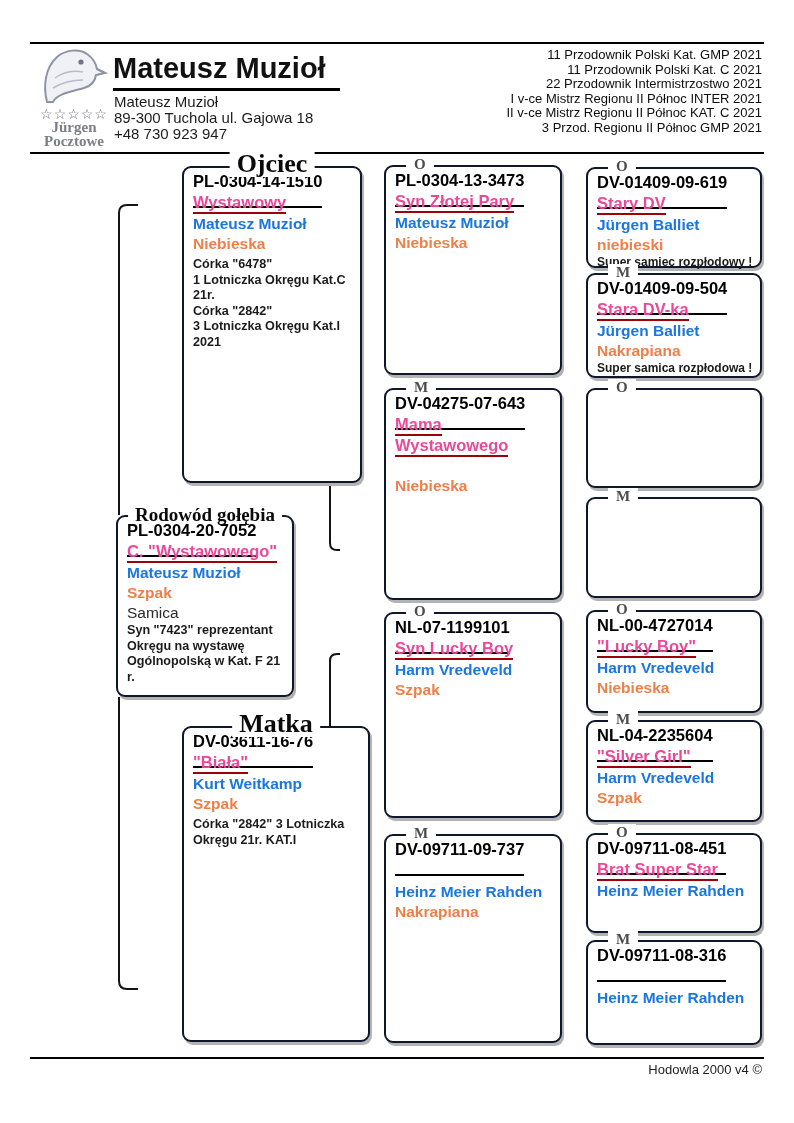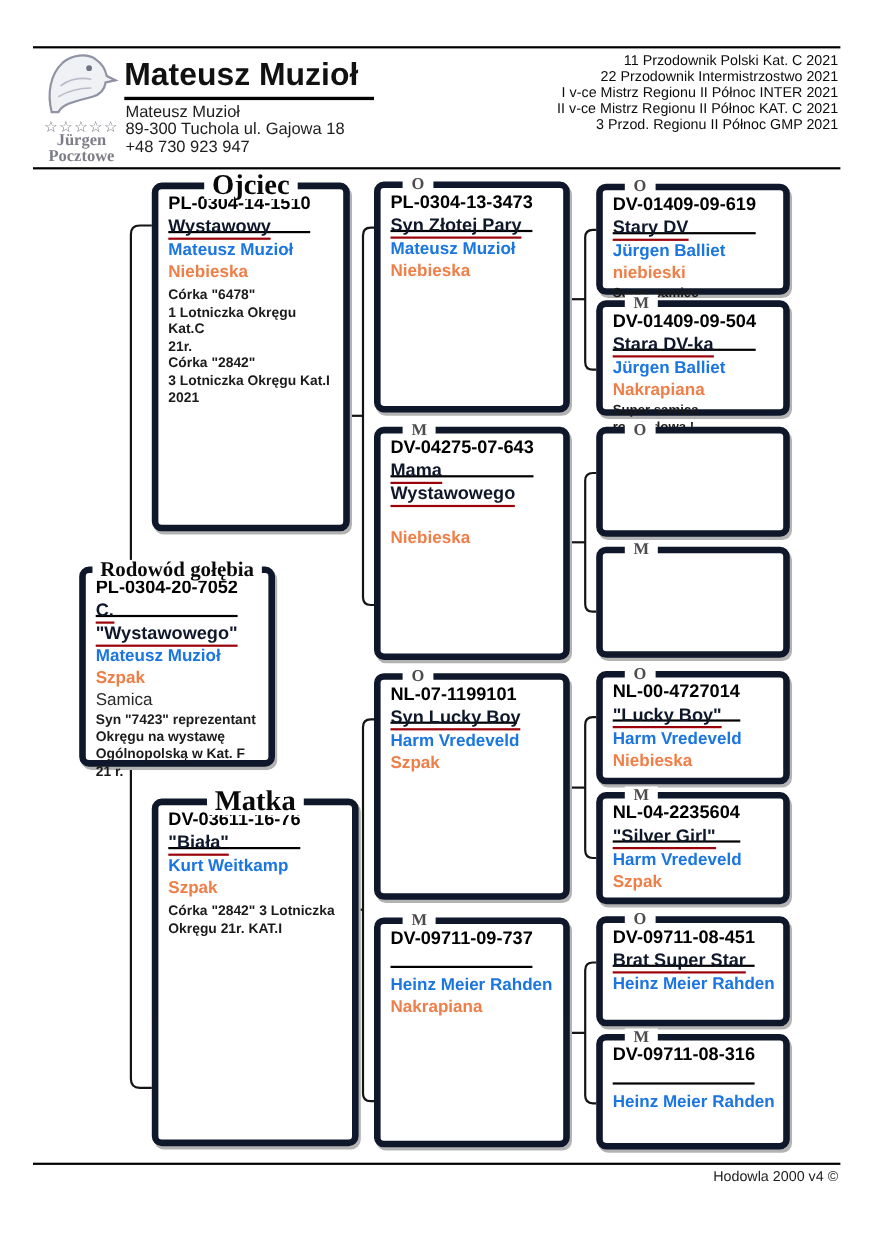--- a/index.html
+++ b/index.html
@@ -15,32 +15,32 @@
   .logo .brand{font-family:"Liberation Serif","DejaVu Serif",serif;font-weight:bold;
     font-size:15px;line-height:14px;color:#7d7d88;}
   .main-title{position:absolute;left:113px;top:52px;font-size:29px;font-weight:bold;
     letter-spacing:0px;border-bottom:3px solid #000;padding:0 14px 3px 0;}
   .addr{position:absolute;left:114px;top:94px;font-size:15px;line-height:16px;color:#1c1c1c;}
   .ach{position:absolute;right:32px;top:48px;text-align:right;font-size:13px;
     line-height:14.6px;color:#0d0d0d;}
   
   .footer-text{position:absolute;right:32px;top:1062px;font-size:13px;color:#1c1c1c;}
   
-  .pbox{position:absolute;background:#fff;border:6px solid #0f172a;border-radius:9px;
-    box-shadow:2px 3px 0 #b3b3b3;padding:3px 7px 2px 9px;box-sizing:border-box;}
+  .pbox{position:absolute;background:#fff;border:2px solid #0f172a;border-radius:9px;
+    box-shadow:2px 3px 0 #b3b3b3;padding:3px 7px 2px 9px;box-sizing:border-box;margin-left:44px;}
   .pbox-title{position:absolute;top:-17px;left:50%;transform:translateX(-50%);
     background:#fff;padding:0 7px;font-family:"Liberation Serif","DejaVu Serif",serif;
     font-weight:bold;font-size:26px;line-height:26px;color:#0a0a0a;white-space:nowrap;}
   .pbox-title.small{font-size:19px;line-height:19px;top:-12px;}
   .om-label{position:absolute;top:-11px;left:20px;background:#fff;padding:0 8px;
     font-family:"Liberation Serif","DejaVu Serif",serif;font-weight:bold;
     font-size:15px;line-height:16px;color:#4c4c4c;}
   .ring{min-height:21px;font-size:16.5px;line-height:21px;font-weight:bold;color:#000;}
   .ring span{border-bottom:2px solid #000;padding-bottom:16px;}
-  .pname{min-height:22px;font-size:16.5px;line-height:21px;font-weight:bold;color:#0f172a;}
+  .pname{min-height:22px;font-size:16.5px;line-height:21px;font-weight:bold;color:#ec4899;}
   .pname span{border-bottom:2px solid #9b0209;padding-bottom:1px;}
   .breeder{min-height:20px;font-size:15.5px;line-height:20px;font-weight:bold;color:#1b76e0;}
   .pcolor{min-height:20px;font-size:15.5px;line-height:20px;font-weight:bold;color:#ef7f49;}
   .sex{min-height:20px;font-size:15.5px;line-height:20px;color:#2a2a2a;}
   .note{margin-top:3px;font-size:12.6px;line-height:15.5px;font-weight:bold;
     color:#1b1b1b;white-space:pre-line;}
   .pbox.small .note{font-size:12px;}
   
   svg.conn{position:absolute;left:0;top:0;pointer-events:none;}
 </style>
@@ -65,20 +65,21 @@
   </div>
 
   <div class="main-title">Mateusz Muzioł</div>
   <div class="addr">
     <div>Mateusz Muzioł</div>
     <div>89-300 Tuchola ul. Gajowa 18</div>
     <div>+48 730 923 947</div>
   </div>
 
   <div class="ach">
+    <div>11 Przodownik Polski Kat. GMP 2021</div>
     <div>11 Przodownik Polski Kat. C 2021</div>
     <div>22 Przodownik  Intermistrzostwo 2021</div>
     <div>I v-ce Mistrz Regionu II Północ INTER 2021</div>
     <div>II v-ce Mistrz Regionu II Północ KAT. C 2021</div>
     <div>3 Przod. Regionu II Północ GMP 2021</div>
   </div>
 
   <svg class="conn" width="794" height="1123">
     <g fill="none" stroke="#141414" stroke-width="2">
       <path d="M138 205 H127 Q119 205 119 213 V515"></path>

